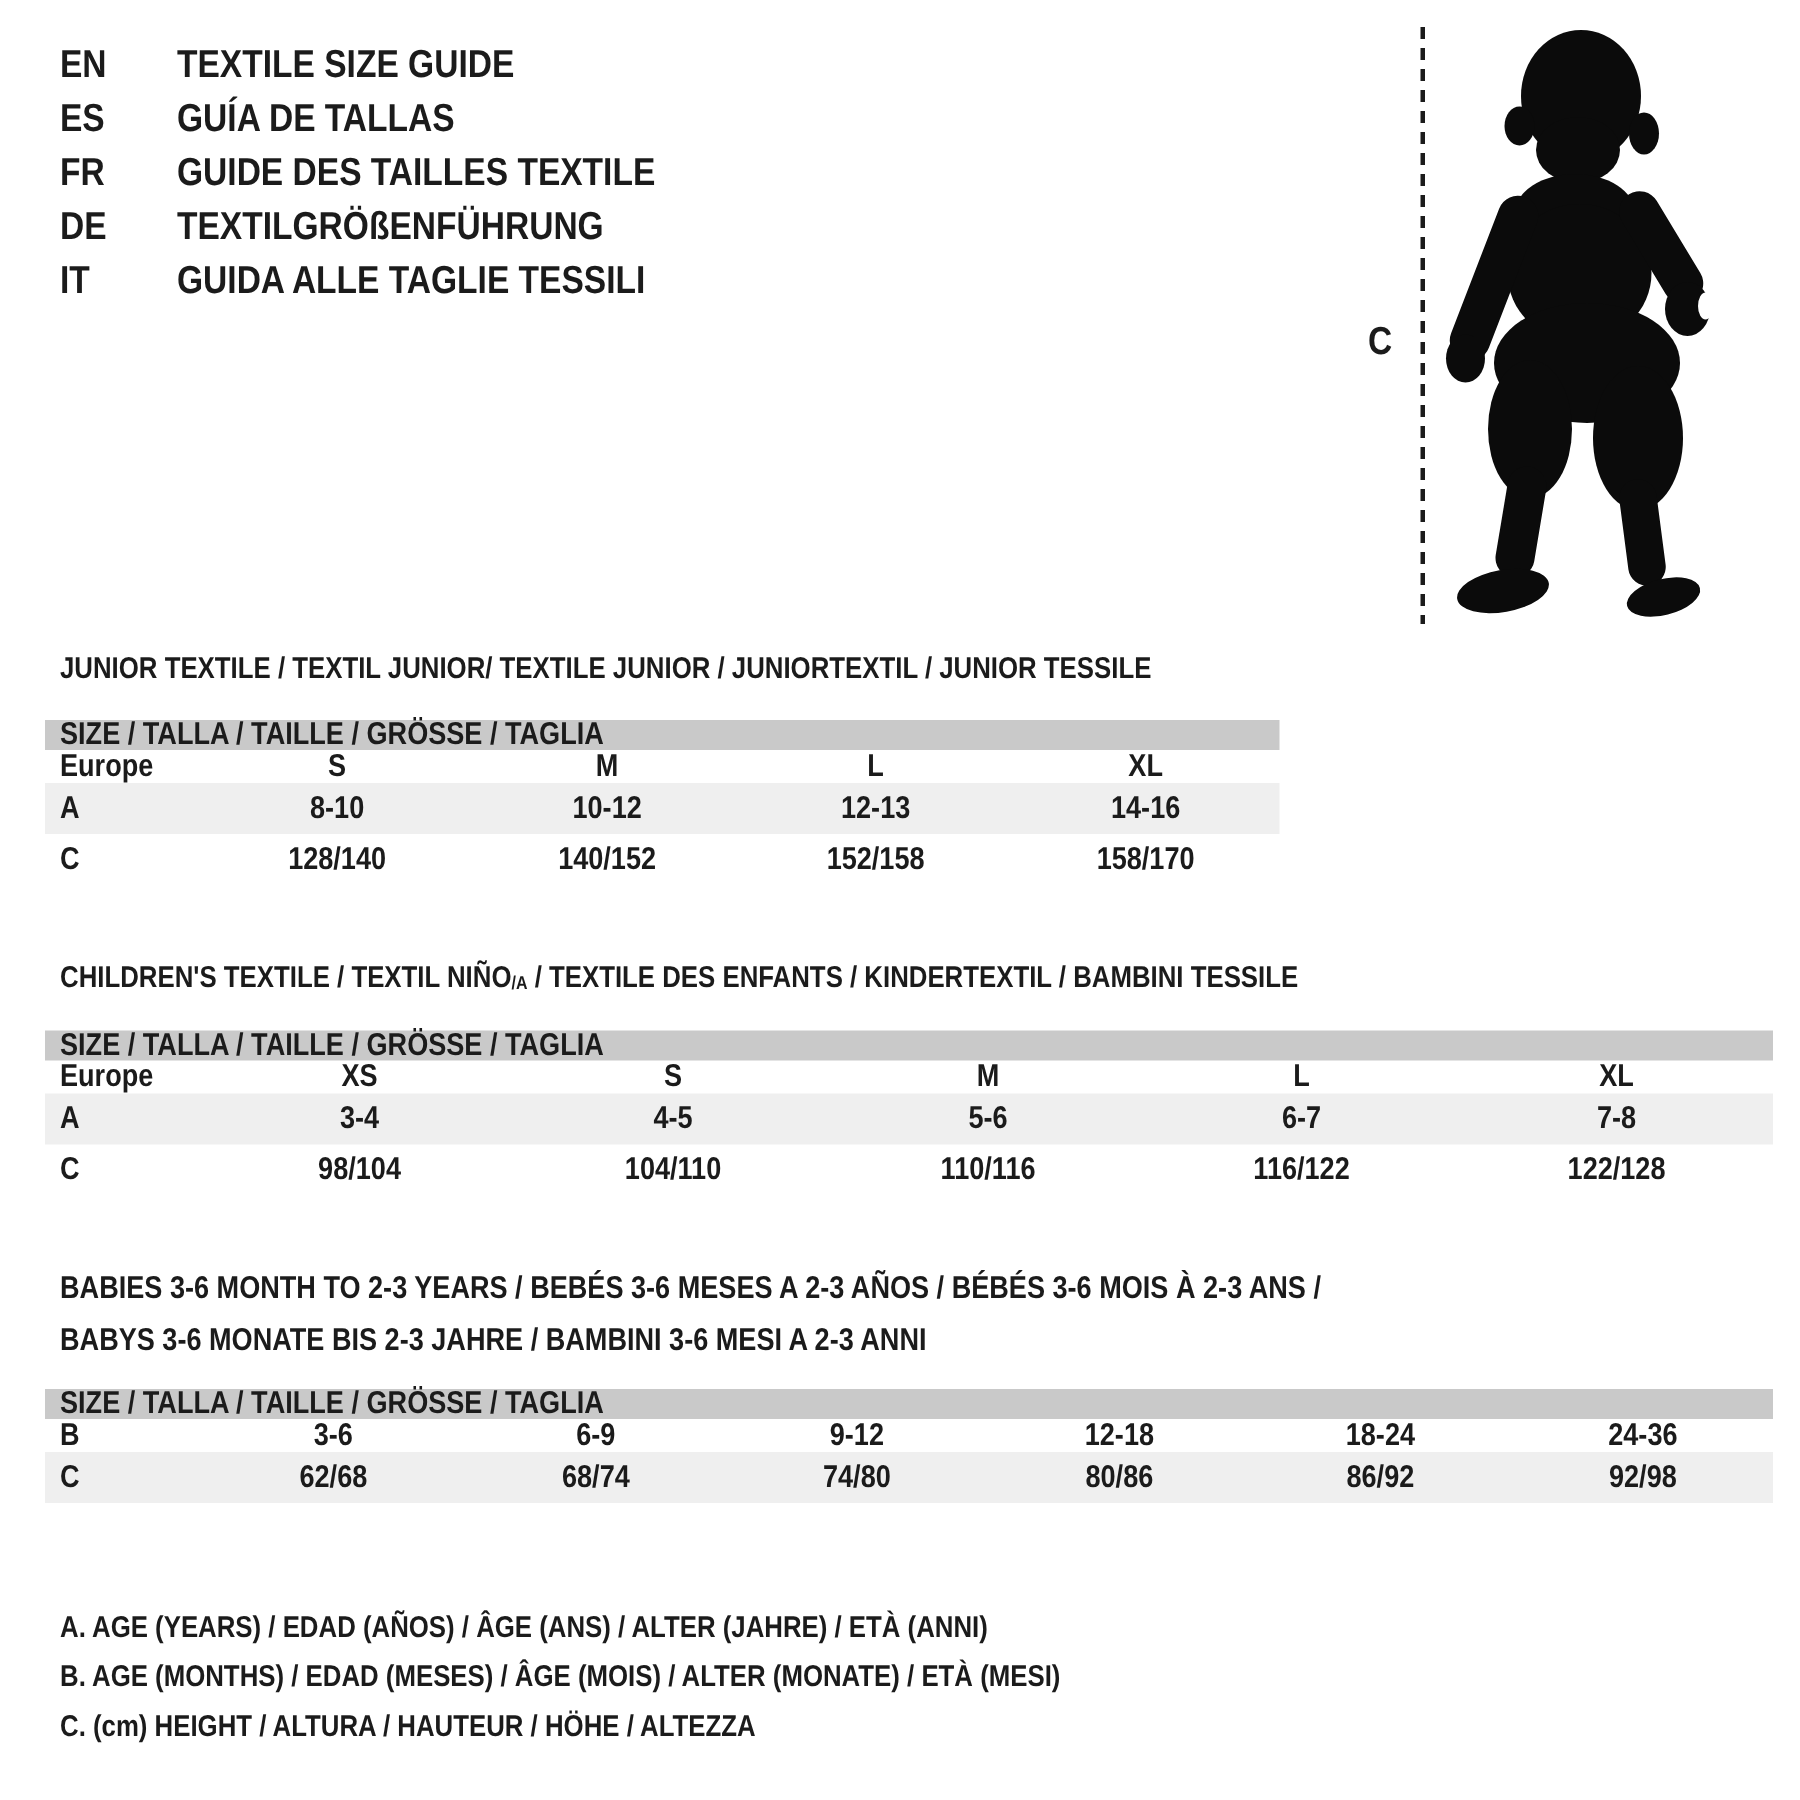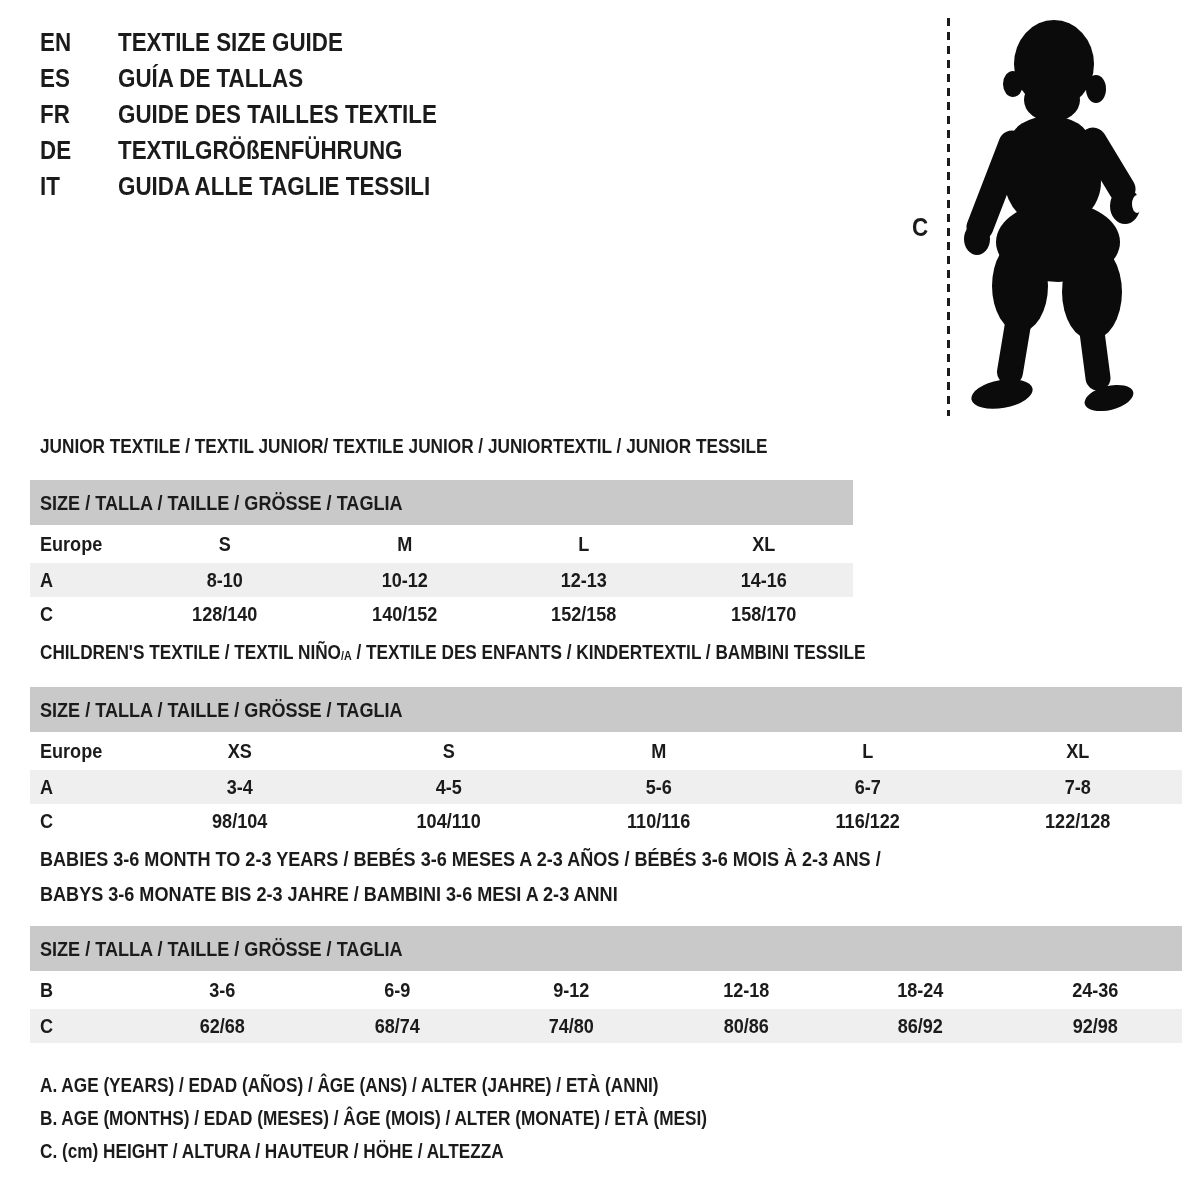--- a/index.html
+++ b/index.html
@@ -37,25 +37,25 @@
   #babies-title   { left: 40px; top: 836px; display: block; }
   .babies-line    { height: 35px; display: flex; align-items: flex-end; font-size: 21px; }
   .sub { font-size: 0.62em; vertical-align: -0.12em; }
 
   
   .size-table { left: 30px; }
   #junior-table   { top: 480px; width: 823px; }
   #children-table { top: 687px; width: 1152px; }
   #babies-table   { top: 926px; width: 1152px; }
   .thead {
-    height: 45px; background: #c9c9c9;
+    height: 20px; background: #c9c9c9;
     display: flex; align-items: center; padding-left: 10px; font-size: 21px;
   }
   .trow { display: flex; align-items: center; font-size: 21px; }
-  .trow.first { height: 38px; }
+  .trow.first { height: 22px; }
   .trow.rest  { height: 34px; }
   .trow.shaded { background: #efefef; }
   .lbl { width: 105px; flex: none; padding-left: 10px; }
   .val { flex: 1 1 0; text-align: center; }
   .val.cnd { transform-origin: 50% 50%; }
 
   
   .legend { left: 40px; top: 1064px; font-size: 20px; }
   .legend-line { height: 33px; display: flex; align-items: flex-end; }
 </style>

